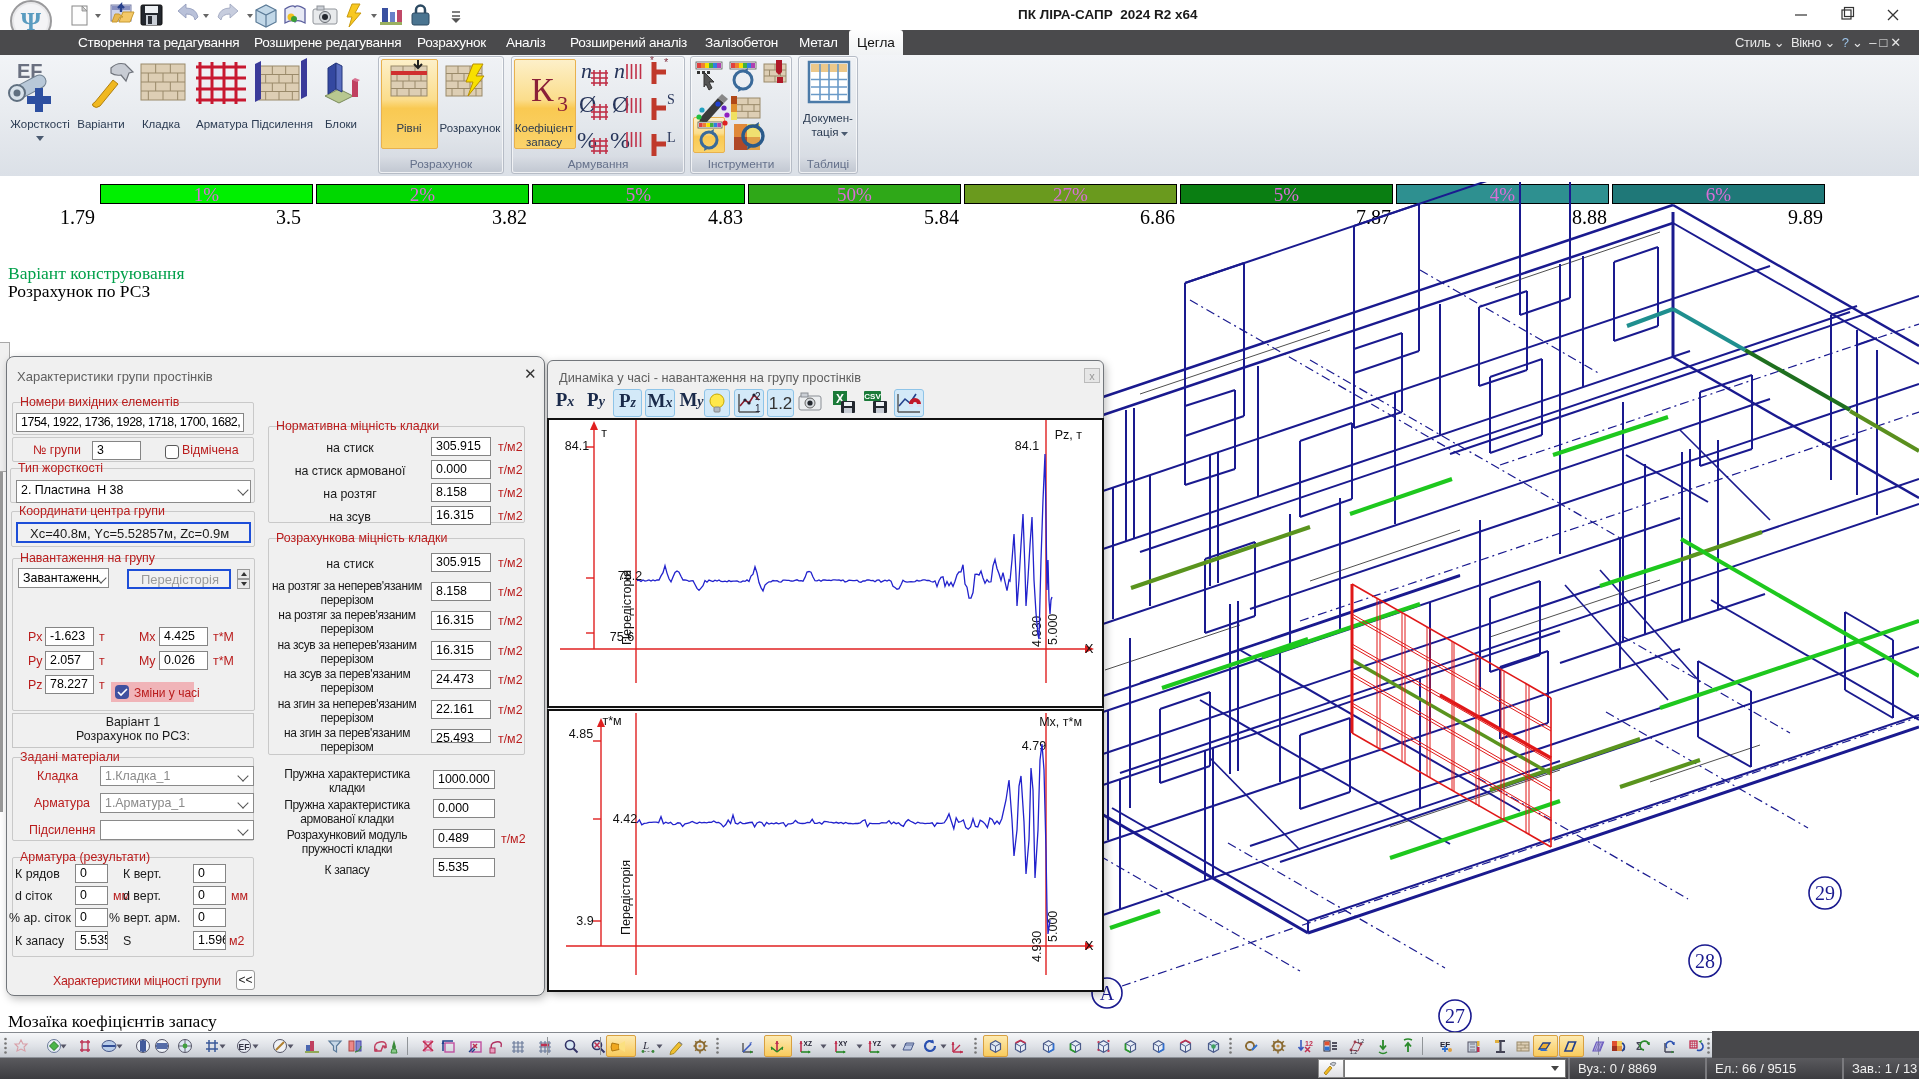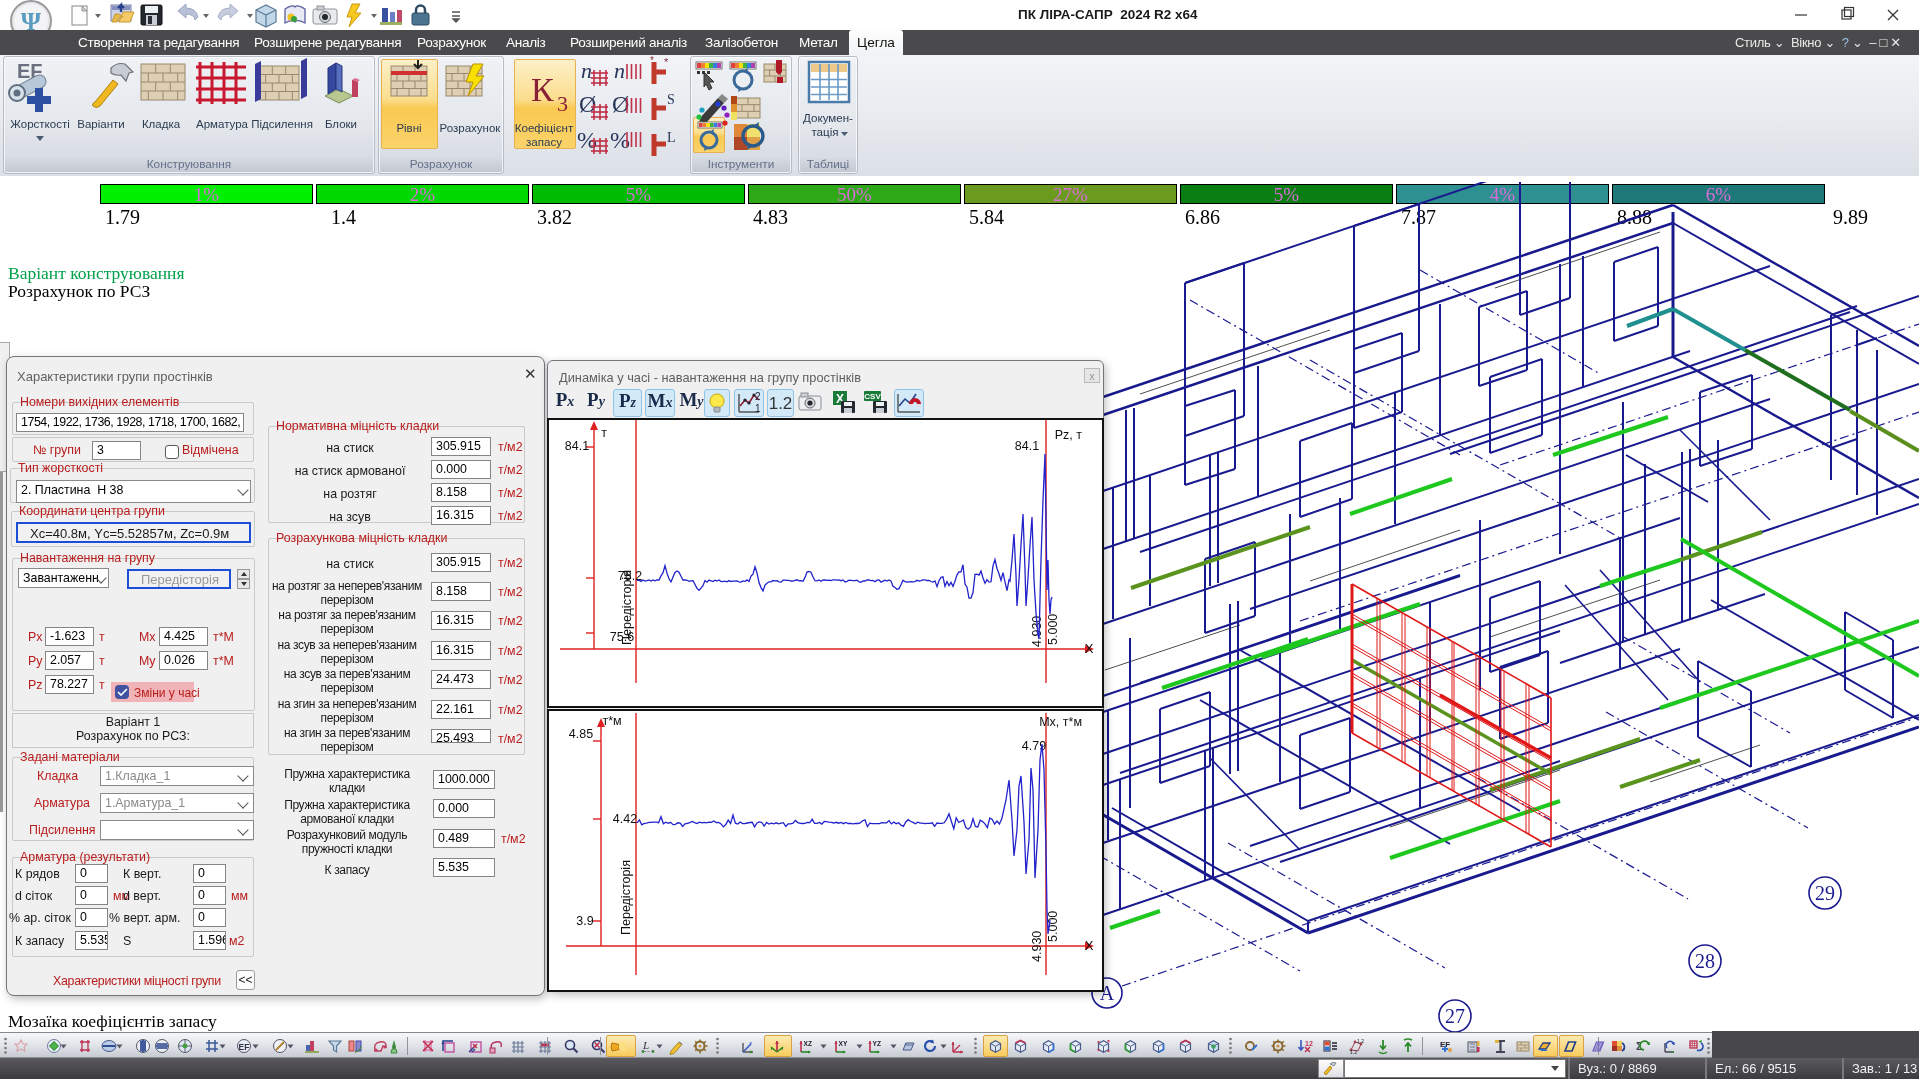--- a/index.html
+++ b/index.html
@@ -6,21 +6,21 @@
 #titlebar{left:0;top:0;width:1919px;height:30px;background:#fff}
 #tabrow{left:0;top:30px;width:1919px;height:25px;background:#4a4a4c}
 .tab{position:absolute;top:0;height:25px;color:#fff;font-size:13.6px;line-height:25px;white-space:nowrap;letter-spacing:-0.3px}
 .tabact{position:absolute;top:0;height:25px;background:linear-gradient(#fefefe,#f0f2f4);border-radius:3px 3px 0 0;color:#111;font-size:13.6px;line-height:25px;text-align:center}
 #ribbon{left:0;top:55px;width:1919px;height:121px;background:linear-gradient(#f2f4f7,#e9ecf0 45%,#dbe0e7)}
 .rgroup{position:absolute;top:1px;height:118px;background:linear-gradient(#f0f2f5,#e3e7ec 60%,#d2d7df);border:1px solid #b6bcc6;border-radius:3px;box-shadow:inset 0 0 0 1px rgba(255,255,255,.65)}
 .rlabel{position:absolute;left:1px;right:1px;bottom:1px;height:16px;background:linear-gradient(#d9dde4,#c2c8d2);border-radius:0 0 3px 3px;color:#64708a;font-size:11.8px;text-align:center;line-height:16px}
 .obtn{position:absolute;background:linear-gradient(#fdf0c9,#fbdd8c 45%,#f9c952 55%,#fbd36b);border:1px solid #e8b14e;border-radius:2px}
 #work{left:0;top:182px;width:1919px;height:850px;background:#fff}
 .seg{position:absolute;top:2px;height:20px;border:1px solid #000;font-family:"Liberation Serif",serif;font-size:19px;text-align:center;line-height:19px;color:#da6ed8}
-.sval{position:absolute;top:24px;width:80px;font-family:"Liberation Serif",serif;font-size:20px;color:#000;text-align:right}
+.sval{position:absolute;top:24px;width:80px;font-family:"Liberation Serif",serif;font-size:20px;color:#000;text-align:left}
 .dlg{position:absolute;background:#f0f0f0;border:1px solid #72767b;border-radius:8px;box-shadow:2px 3px 8px rgba(0,0,0,.25)}
 .dtitle{position:absolute;color:#5f5f5f;font-size:13px}
 .grp{position:absolute;border:1px solid #c9c9c9;border-radius:2px}
 .fld{position:absolute;background:#fff;border:1px solid #858585;font-size:12.4px;color:#000;padding-left:4px;line-height:16px;white-space:nowrap;overflow:hidden}
 .fldg{position:absolute;background:#f1f1f1;border:2px solid #1d4ed8;font-size:13px;color:#9a9a9a;padding-left:12px;line-height:16px;white-space:nowrap;overflow:hidden}
 .lbl{position:absolute;font-size:12.4px;color:#b91c1c;white-space:nowrap}
 .lblc{position:absolute;font-size:12.4px;color:#1a1a1a;text-align:center;line-height:14.5px}
 .lbl2{position:absolute;font-size:12px;letter-spacing:-0.35px;color:#1a1a1a;text-align:center;line-height:14px;white-space:nowrap}
 .lblr{position:absolute;font-size:12.4px;color:#1a1a1a;text-align:left;white-space:nowrap}
 .combo{position:absolute;background:#fff;border:1px solid #8a8a8a;font-size:12.4px;color:#000;padding-left:4px;white-space:nowrap;overflow:hidden}
@@ -86,25 +86,25 @@
 <div class="tab" style="left:254px">Розширене редагування</div>
 <div class="tab" style="left:417px">Розрахунок</div>
 <div class="tab" style="left:506px">Аналіз</div>
 <div class="tab" style="left:570px">Розширений аналіз</div>
 <div class="tab" style="left:705px">Залізобетон</div>
 <div class="tab" style="left:799px">Метал</div>
 <div class="tabact" style="left:849px;width:54px">Цегла</div>
 <div class="tab" style="left:1735px;color:#e8e8e8;font-size:13px">Стиль ⌄&nbsp; Вікно ⌄&nbsp; <span style="color:#9cc3e8">?</span> ⌄ &nbsp;– □ ✕</div>
 </div>
 <div id="ribbon" class="abs">
-<div class="rgroup" style="left:3px;width:372px">
-      <div class="rlabel">Конструювання</div>
-    </div>
 <div class="rgroup" style="left:378px;width:126px">
       <div class="rlabel">Розрахунок</div>
+    </div>
+<div class="rgroup" style="left:511px;width:174px">
+      <div class="rlabel">Армування</div>
     </div>
 <div class="rgroup" style="left:690px;width:102px">
       <div class="rlabel">Інструменти</div>
     </div>
 <div class="rgroup" style="left:798px;width:60px">
       <div class="rlabel">Таблиці</div>
     </div>
 <svg class="abs" style="left:3px;top:1px" width="372" height="118" viewBox="0 0 372 118">
 <text x="14" y="22" font-size="20" font-weight="bold" fill="#6a7080" font-family="Liberation Sans">EF</text>
       <rect x="10" y="24" width="34" height="13" rx="6.5" fill="#b8c8d8" stroke="#708090" transform="rotate(-28 27 30)"></rect>
@@ -368,21 +368,21 @@
 <div id="work" class="abs">
 <div class="seg" style="left:100px;width:213px;background:#00f000">1%</div>
 <div class="seg" style="left:316px;width:213px;background:#00d800">2%</div>
 <div class="seg" style="left:532px;width:213px;background:#00bc00">5%</div>
 <div class="seg" style="left:748px;width:213px;background:#2fa818">50%</div>
 <div class="seg" style="left:964px;width:213px;background:#6a9a1e">27%</div>
 <div class="seg" style="left:1180px;width:213px;background:#0a7e12">5%</div>
 <div class="seg" style="left:1396px;width:213px;background:#2e9090">4%</div>
 <div class="seg" style="left:1612px;width:213px;background:#1f7878">6%</div>
 <div class="sval" style="left:60px">1.79</div>
-<div class="sval" style="left:276px">1.4</div>
+<div class="sval" style="left:276px">3.5</div>
 <div class="sval" style="left:492px">3.82</div>
 <div class="sval" style="left:708px">4.83</div>
 <div class="sval" style="left:924px">5.84</div>
 <div class="sval" style="left:1140px">6.86</div>
 <div class="sval" style="left:1356px">7.87</div>
 <div class="sval" style="left:1572px">8.88</div>
 <div class="sval" style="left:1788px">9.89</div>
 <div class="abs serif" style="left:8px;top:81px;font-size:17.5px;color:#00a04a">Варіант конструювання</div>
 <div class="abs serif" style="left:8px;top:99px;font-size:17.5px;color:#000">Розрахунок по РСЗ</div>
 <div class="abs serif" style="left:8px;top:829px;font-size:17.5px;color:#000">Мозаїка коефіцієнтів запасу</div>

